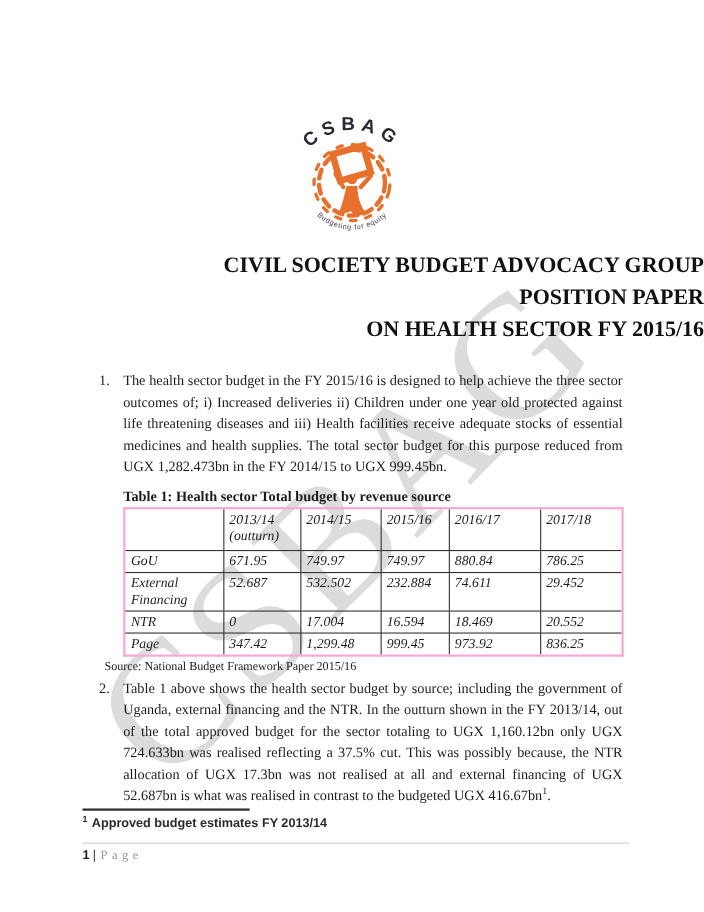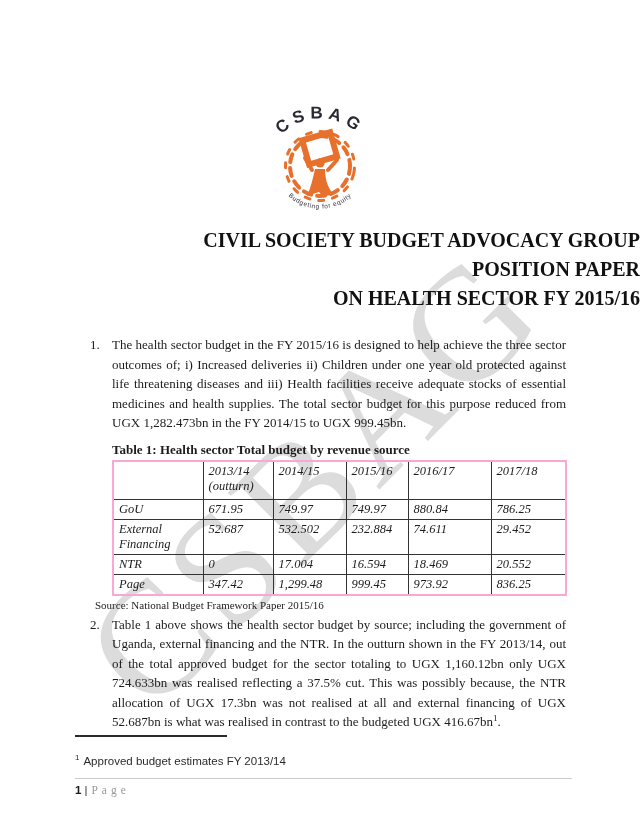--- a/index.html
+++ b/index.html
@@ -42,21 +42,21 @@
     padding:2px 5px; vertical-align:top; font-weight:normal;
   }
   table.budget th { text-align:left; height:33px; }
   table.budget td.lbl { text-align:left; }
   table.budget td.num { padding-right:7px; }
   .tbl-source { margin:3px 74px 0 95px; font-size:11px; }
 
   
   .footarea { position:absolute; left:75px; right:68px; top:735px; font-family:"Liberation Sans", sans-serif; }
   .fn-rule { width:152px; height:2px; background:#2a2a2a; }
-  .fn-line { margin-top:16px; font-size:11.5px; font-weight:400; color:#2b2b2b; }
+  .fn-line { margin-top:3px; font-size:11.5px; font-weight:700; color:#2b2b2b; }
   .fn-line sup { font-size:8px; }
   .fn-line .fn-text { margin-left:4px; }
   .footer-rule { margin-top:11px; height:1px; background:#cccccc; }
   .footer-line { margin-top:5px; font-size:11.5px; color:#999; }
   .footer-line .pnum { font-weight:bold; color:#1a1a1a; }
   .footer-line .sep { color:#333; margin:0 4px 0 3px; }
   .footer-line .plabel { letter-spacing:0.35em;font-family:Liberation Serif, serif; }
 </style>
 </head>
 <body>

